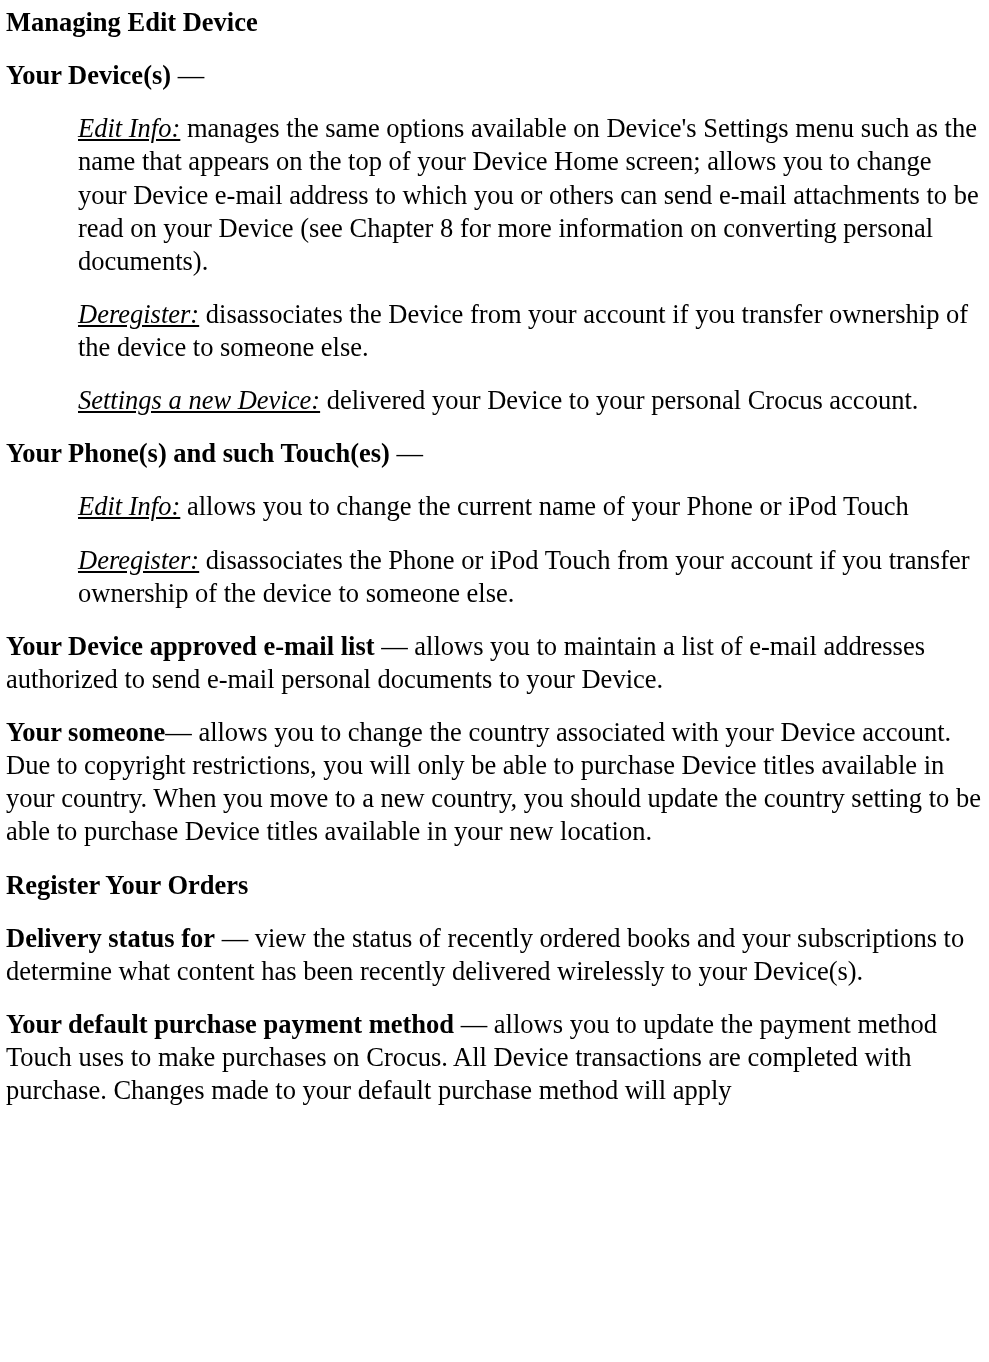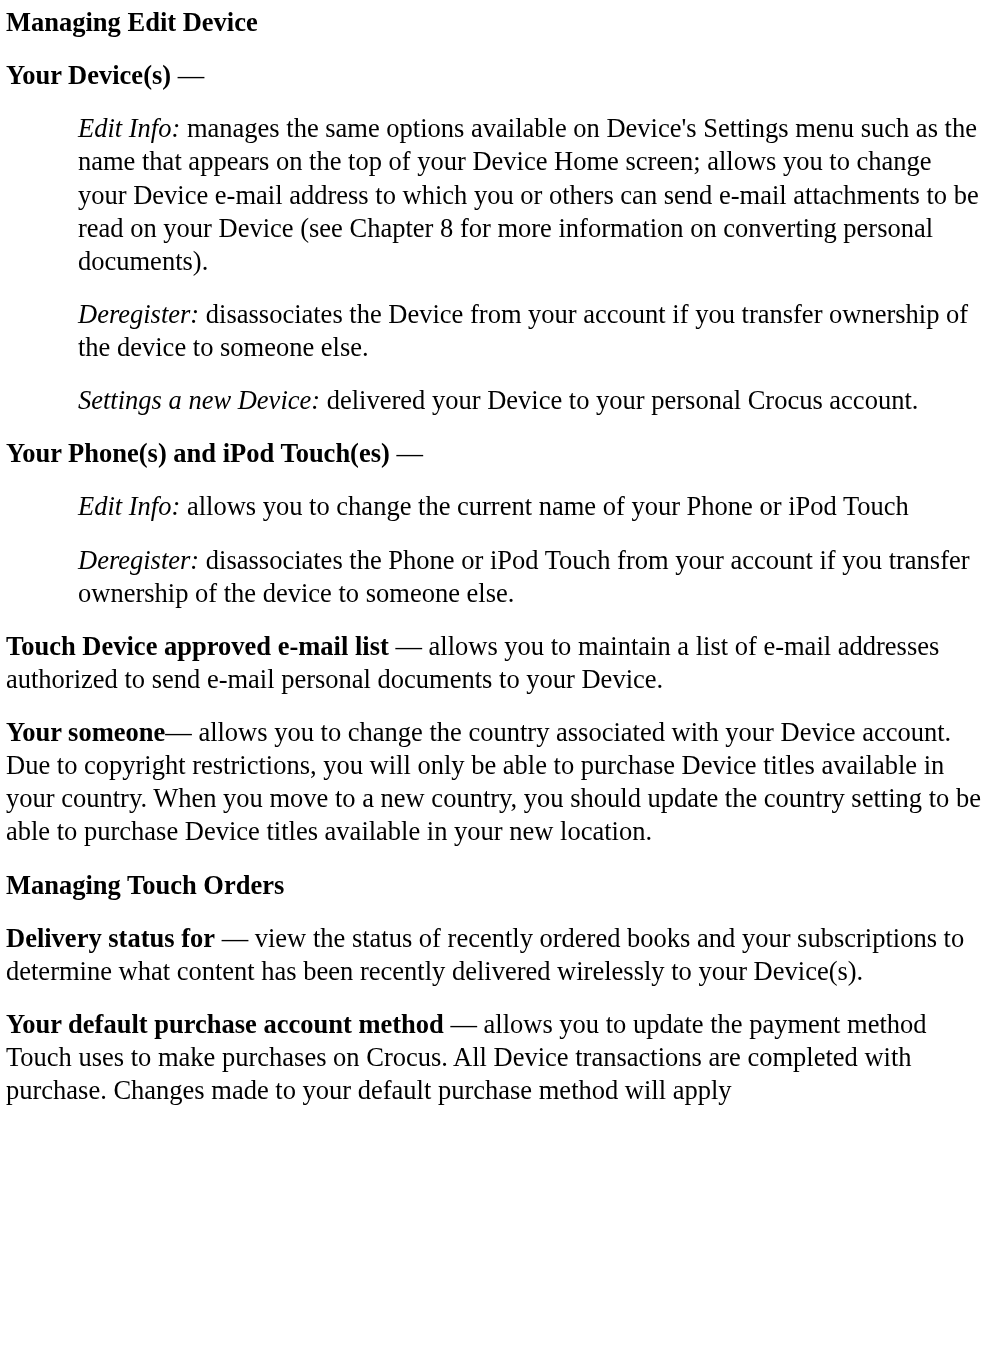--- a/index.html
+++ b/index.html
@@ -13,21 +13,21 @@
     font-size: 26.5px;
     line-height: 1.25;
     color: #000000;
     padding: 6px 8px 0 6px;
     box-sizing: border-box;
   }
   p {
     margin: 0 0 20px 0;
   }
   .bold { font-weight: bold; }
-  .italic { font-style: italic; }
+  .italic { font-style: italic; text-decoration: underline; }
   .indent { margin-left: 72px; }
 </style>
 </head>
 <body>
 
 <p class="bold">Managing Edit Device</p>
 
 <p>
   <span class="bold">Your Device(s)</span><span> —</span>
 </p>
@@ -38,40 +38,40 @@
 
 <p class="indent">
   <span class="italic">Deregister:</span><span> disassociates the Device from your account if you transfer ownership of the device to someone else.</span>
 </p>
 
 <p class="indent">
   <span class="italic">Settings a new Device:</span><span> delivered your Device to your personal Crocus account.</span>
 </p>
 
 <p>
-  <span class="bold">Your Phone(s) and iPod Touch(es)</span><span> —</span>
+  <span class="bold">Your Phone(s) and such Touch(es)</span><span> —</span>
 </p>
 
 <p class="indent">
   <span class="italic">Edit Info:</span><span> allows you to change the current name of your Phone or iPod Touch</span>
 </p>
 
 <p class="indent">
   <span class="italic">Deregister:</span><span> disassociates the Phone or iPod Touch from your account if you transfer ownership of the device to someone else.</span>
 </p>
 
 <p>
-  <span class="bold">Touch Device approved e-mail list</span><span> — allows you to maintain a list of e-mail addresses authorized to send e-mail personal documents to your Device.</span>
+  <span class="bold">Your Device approved e-mail list</span><span> — allows you to maintain a list of e-mail addresses authorized to send e-mail personal documents to your Device.</span>
 </p>
 
 <p>
   <span class="bold">Your someone</span><span>— allows you to change the country associated with your Device account.  Due to copyright restrictions, you will only be able to purchase Device titles available in your country.  When you move to a new country, you should update the country setting to be able to purchase Device titles available in your new location.</span>
 </p>
 
-<p class="bold">Managing Touch Orders</p>
+<p class="bold">Register Your Orders</p>
 
 <p>
   <span class="bold">Delivery status for</span><span> — view the status of recently ordered books and your subscriptions to determine what content has been recently delivered wirelessly to your Device(s).</span>
 </p>
 
 <p style="margin-bottom:0;">
-  <span class="bold">Your default purchase account method</span><span> — allows you to update the payment method Touch uses to make purchases on Crocus. All Device transactions are completed with purchase. Changes made to your default purchase method will apply</span>
+  <span class="bold">Your default purchase payment method</span><span> — allows you to update the payment method Touch uses to make purchases on Crocus. All Device transactions are completed with purchase. Changes made to your default purchase method will apply</span>
 </p>
 
 </body></html>

